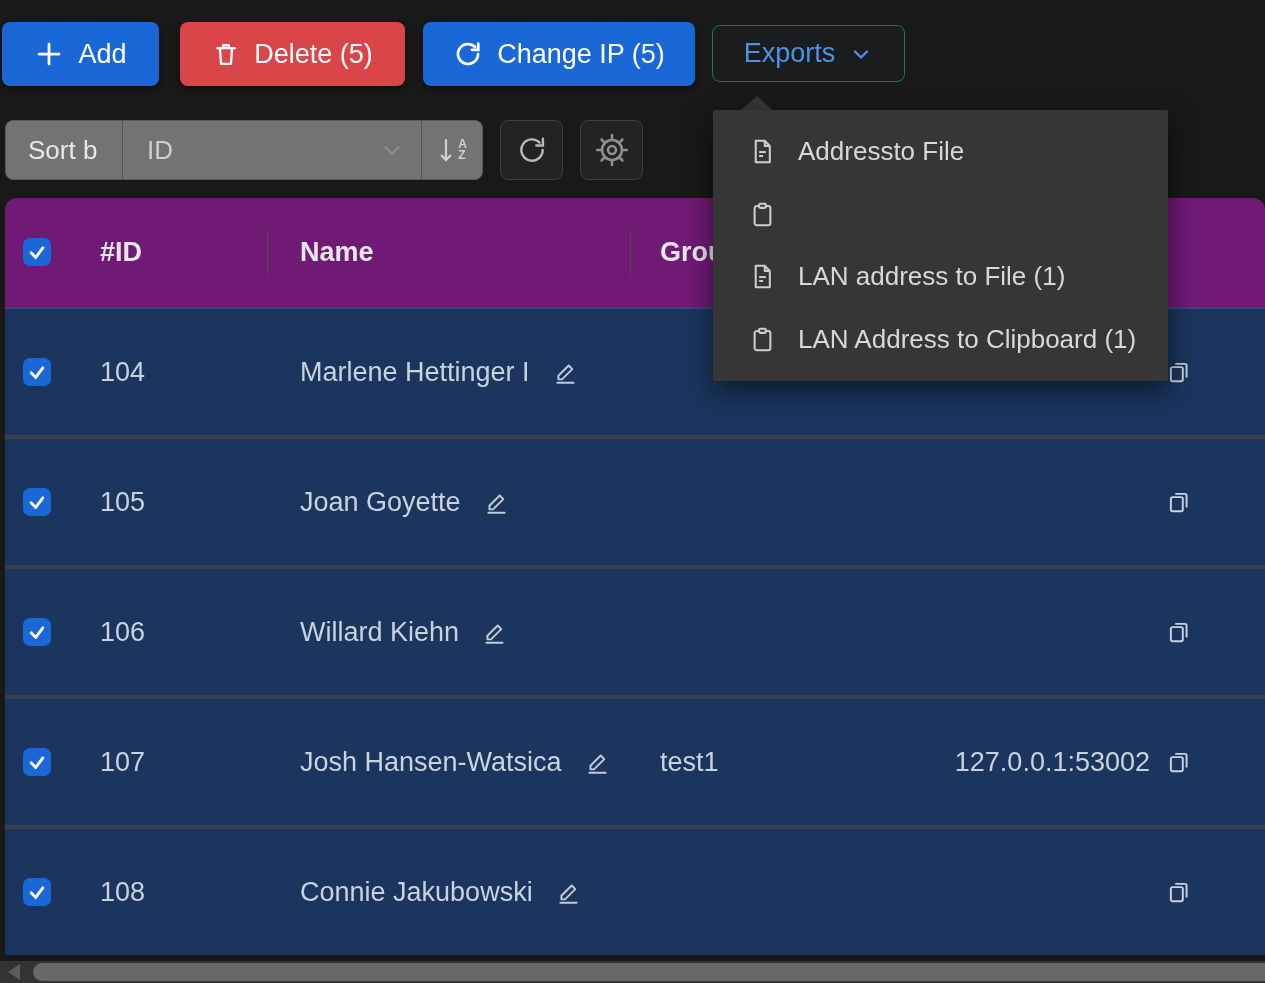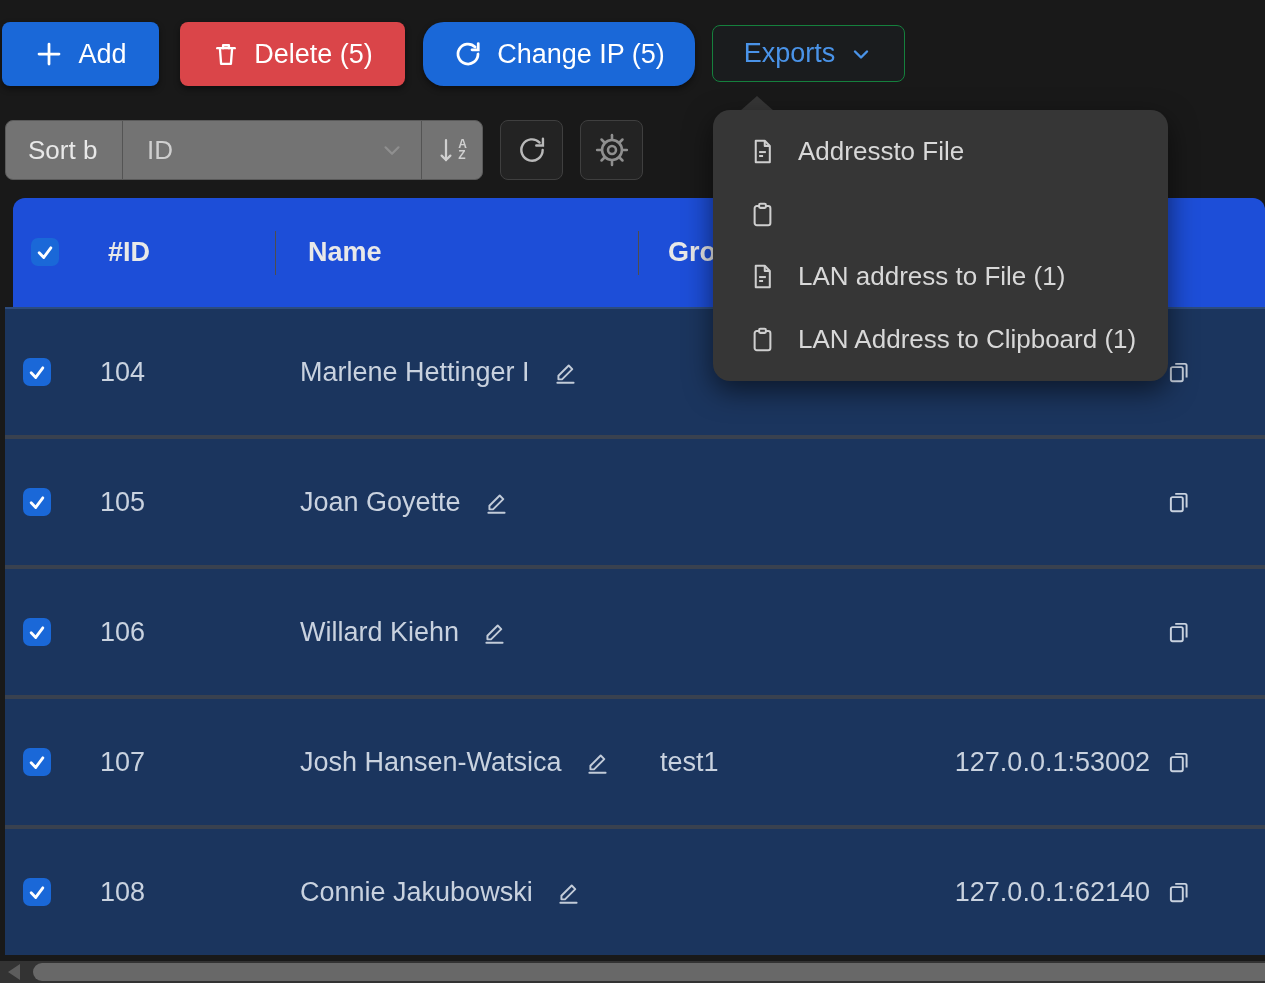--- a/index.html
+++ b/index.html
@@ -13,21 +13,21 @@
   .abs { position:absolute; }
 
   
   .btn {
     display:flex; align-items:center; justify-content:center;
     border-radius:8px; font-size:27px; color:#fff; cursor:pointer;
     gap:14px; box-shadow:0 3px 6px rgba(0,0,0,.45); border:none;
   }
   .btn-add      { left:2px;   top:22px; width:157px; height:64px; background:#1a68d8; }
   .btn-delete   { left:180px; top:22px; width:225px; height:64px; background:#da4549; }
-  .btn-changeip { left:423px; top:22px; width:272px; height:64px; background:#1a68d8;border-radius:21px; }
+  .btn-changeip { left:423px; top:22px; width:272px; height:64px; background:#1a68d8; }
   .btn-exports  {
     left:712px; top:25px; width:193px; height:57px;
     background:rgba(30,34,40,.35); border:1px solid #15803d; color:#4a93e8;
     box-shadow:none;
   }
   .btn svg { display:block; }
 
   
   .sortgroup {
     left:5px; top:120px; width:478px; height:60px;
@@ -54,23 +54,22 @@
     width:63px; height:60px; border:1px solid #3f3f3f; border-radius:8px;
     background:#232323; display:flex; align-items:center; justify-content:center;
     cursor:pointer; color:#b9b9b9;
   }
   .btn-refresh2 { left:500px; top:120px; }
   .btn-gear    { left:580px; top:120px; color:#8f8f8f; }
 
   
   .table { left:5px; top:198px; width:1260px; }
   .thead {
-    height:109px; background:#1d4ed8; border-radius:12px 12px 0 0;
+    height:109px; background:#701a75; border-radius:12px 12px 0 0;
     position:relative;
-    margin-left:8px;
   }
   .thead .col { position:absolute; top:0; height:109px; display:flex;
     align-items:center; font-size:27px; font-weight:bold; color:#e8e8e8; }
   .col-id    { left:95px; }
   .col-name  { left:295px; }
   .col-group { left:655px; }
   .vdivider { position:absolute; top:33px; width:1px; height:44px; background:#4d4d4d; }
   .vd1 { left:262px; } .vd2 { left:625px; }
 
   .trow {
@@ -89,21 +88,21 @@
   .checkbox {
     width:28px; height:28px; background:#1a68d8; border-radius:7px;
     display:flex; align-items:center; justify-content:center; cursor:pointer;
   }
   .chk-head { position:absolute; left:18px; top:40px; }
   .edit-ic { color:#c2cbd8; cursor:pointer; margin-left:4px; }
 
   
   .dropdown {
     left:713px; top:110px; width:455px; height:271px; background:#363636;
-    border-radius:17px; z-index:10; box-shadow:0 10px 28px rgba(0,0,0,.55);
+    border-radius:2px; z-index:10; box-shadow:0 10px 28px rgba(0,0,0,.55);
     padding:10px 0; display:flex; flex-direction:column; justify-content:space-around;
   }
   .dd-caret {
     left:740px; top:96px; width:0; height:0; z-index:10;
     border-left:17px solid transparent; border-right:17px solid transparent;
     border-bottom:15px solid #363636;
   }
   .menu-item {
     height:62px; display:flex; align-items:center; gap:22px;
     padding-left:36px; font-size:26px; color:#d8d8d8; cursor:pointer;
@@ -327,21 +326,20 @@
       </span>
     <span class="cell cell-id">108</span>
     <span class="cell cell-name">
       <span>Connie Jakubowski</span>
       <svg class="edit-ic" width="26" height="26" viewBox="0 0 24 24" fill="none" stroke="currentColor" stroke-width="1.8" stroke-linecap="round" stroke-linejoin="round">
           <path d="M5 15.5L14.5 6l3.3 3.3L8.3 18.8H5z"></path>
           <line x1="4" y1="22" x2="19" y2="22"></line>
         </svg>
     </span>
     <span class="cell cell-group"></span>
-    <span class="cell cell-ip">127.0.0.1:62140</span>
     <span class="cell cell-copy">
         <svg width="26" height="26" viewBox="0 0 24 24" fill="none" stroke="currentColor" stroke-width="1.8" stroke-linejoin="round">
           <rect x="4.5" y="7.5" width="11" height="13" rx="1.5"></rect>
           <path d="M8.5 4.5h9a1.5 1.5 0 0 1 1.5 1.5v11"></path>
         </svg>
       </span>
   </div>
 </div>
 
 <div class="abs dd-caret"></div>

